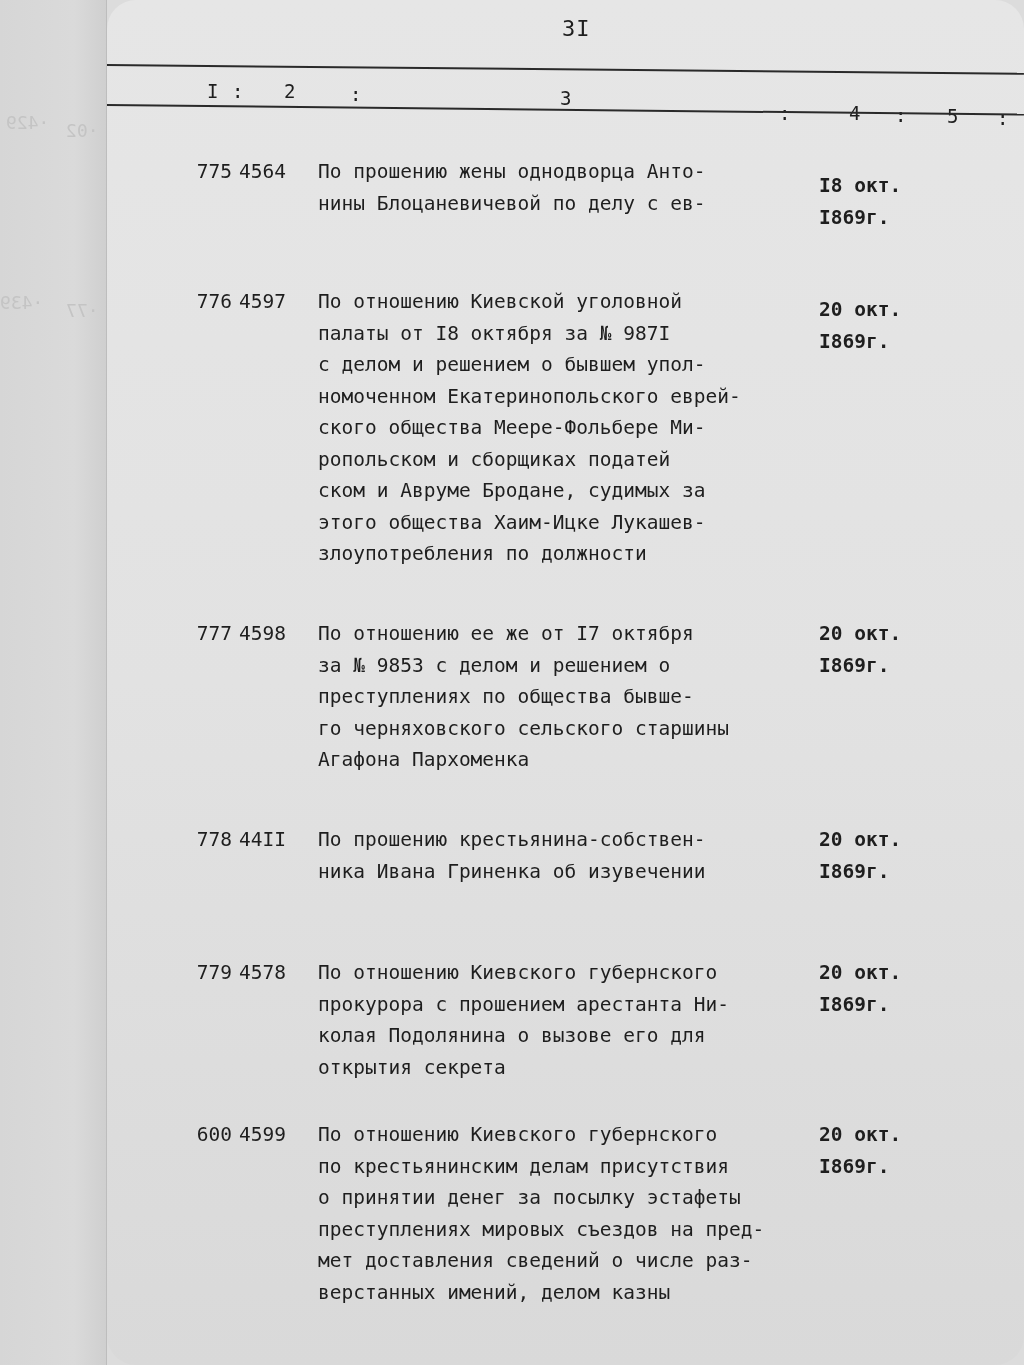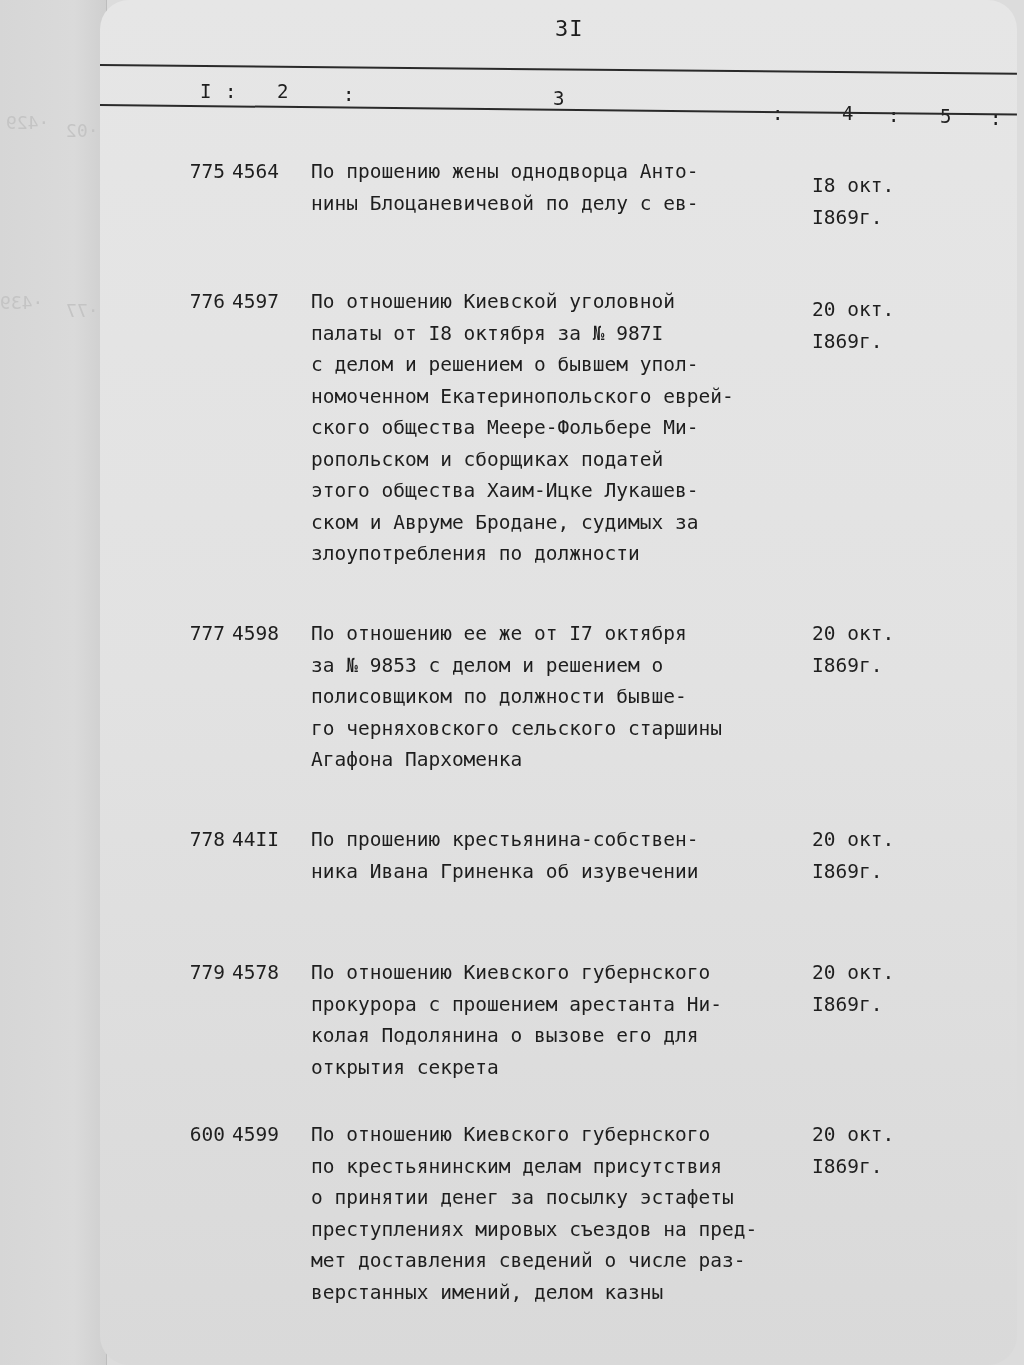--- a/index.html
+++ b/index.html
@@ -23,21 +23,21 @@
     border-right: 1px solid #bdbdbd;
   }
   .ghost {
     position: absolute;
     color: #c4c4c4;
     font-size: 18px;
     transform: scaleX(-1);
   }
   .page {
     position: absolute;
-    left: 100px; top: 0;
+    left: 107px; top: 0;
     width: 917px; height: 1365px;
     background: linear-gradient(to bottom, #e6e6e6 0%, #e2e2e2 50%, #d9d9d9 100%);
     border-radius: 29px;
   }
   .page-number {
     position: absolute;
     left: 455px; top: 16px;
     font-size: 22px;
     letter-spacing: 1px;
   }
@@ -76,21 +76,21 @@
     position: absolute;
     left: 211px;
     width: 490px;
   }
   .entry .desc div { white-space: nowrap; }
   .entry .date {
     position: absolute;
     left: 712px;
     width: 110px;
   }
-  .entry .date div { white-space: nowrap; }
+  .entry .date div { white-space: nowrap; font-weight: bold; }
 </style>
 </head>
 <body>
 
 <div class="left-page">
   <span class="ghost" style="left:6px; top:112px;">·429</span>
   <span class="ghost" style="left:66px; top:120px;">·02</span>
   <span class="ghost" style="left:0px; top:292px;">·439</span>
   <span class="ghost" style="left:66px; top:300px;">·77</span>
 </div>
@@ -129,37 +129,37 @@
   <div class="entry" style="top:286px;">
     <span class="num">776</span>
     <span class="arch">4597</span>
     <div class="desc">
       <div>По отношению Киевской уголовной</div>
       <div>палаты от I8 октября за № 987I</div>
       <div>с делом и решением о бывшем упол-</div>
       <div>номоченном Екатеринопольского еврей-</div>
       <div>ского общества Меере-Фольбере Ми-</div>
       <div>ропольском и сборщиках податей</div>
+      <div>ском и Авруме Бродане, судимых за</div>
       <div>этого общества Хаим-Ицке Лукашев-</div>
-      <div>ском и Авруме Бродане, судимых за</div>
       <div>злоупотребления по должности</div>
     </div>
     <div class="date" style="top:8px;">
       <div>20 окт.</div>
       <div>I869г.</div>
     </div>
   </div>
 
   <div class="entry" style="top:618px;">
     <span class="num">777</span>
     <span class="arch">4598</span>
     <div class="desc">
       <div>По отношению ее же от I7 октября</div>
       <div>за № 9853 с делом и решением о</div>
-      <div>полисовщиком по должности бывше-</div>
+      <div>преступлениях по общества бывше-</div>
       <div>го черняховского сельского старшины</div>
       <div>Агафона Пархоменка</div>
     </div>
     <div class="date">
       <div>20 окт.</div>
       <div>I869г.</div>
     </div>
   </div>
 
   <div class="entry" style="top:824px;">

